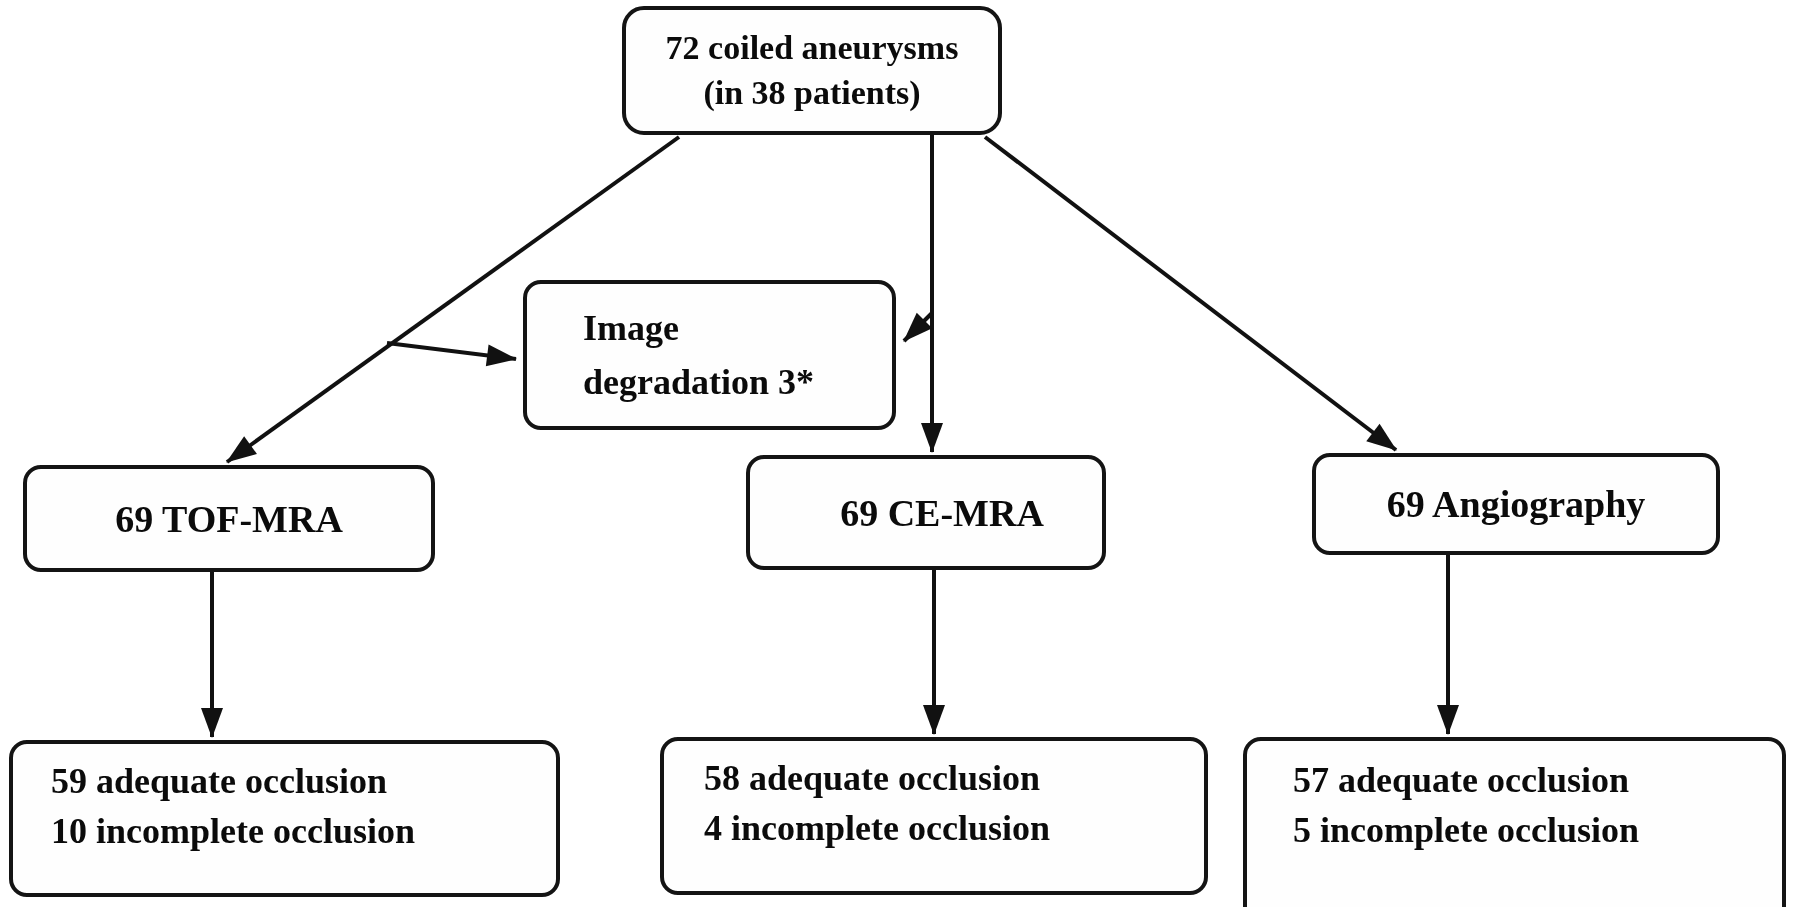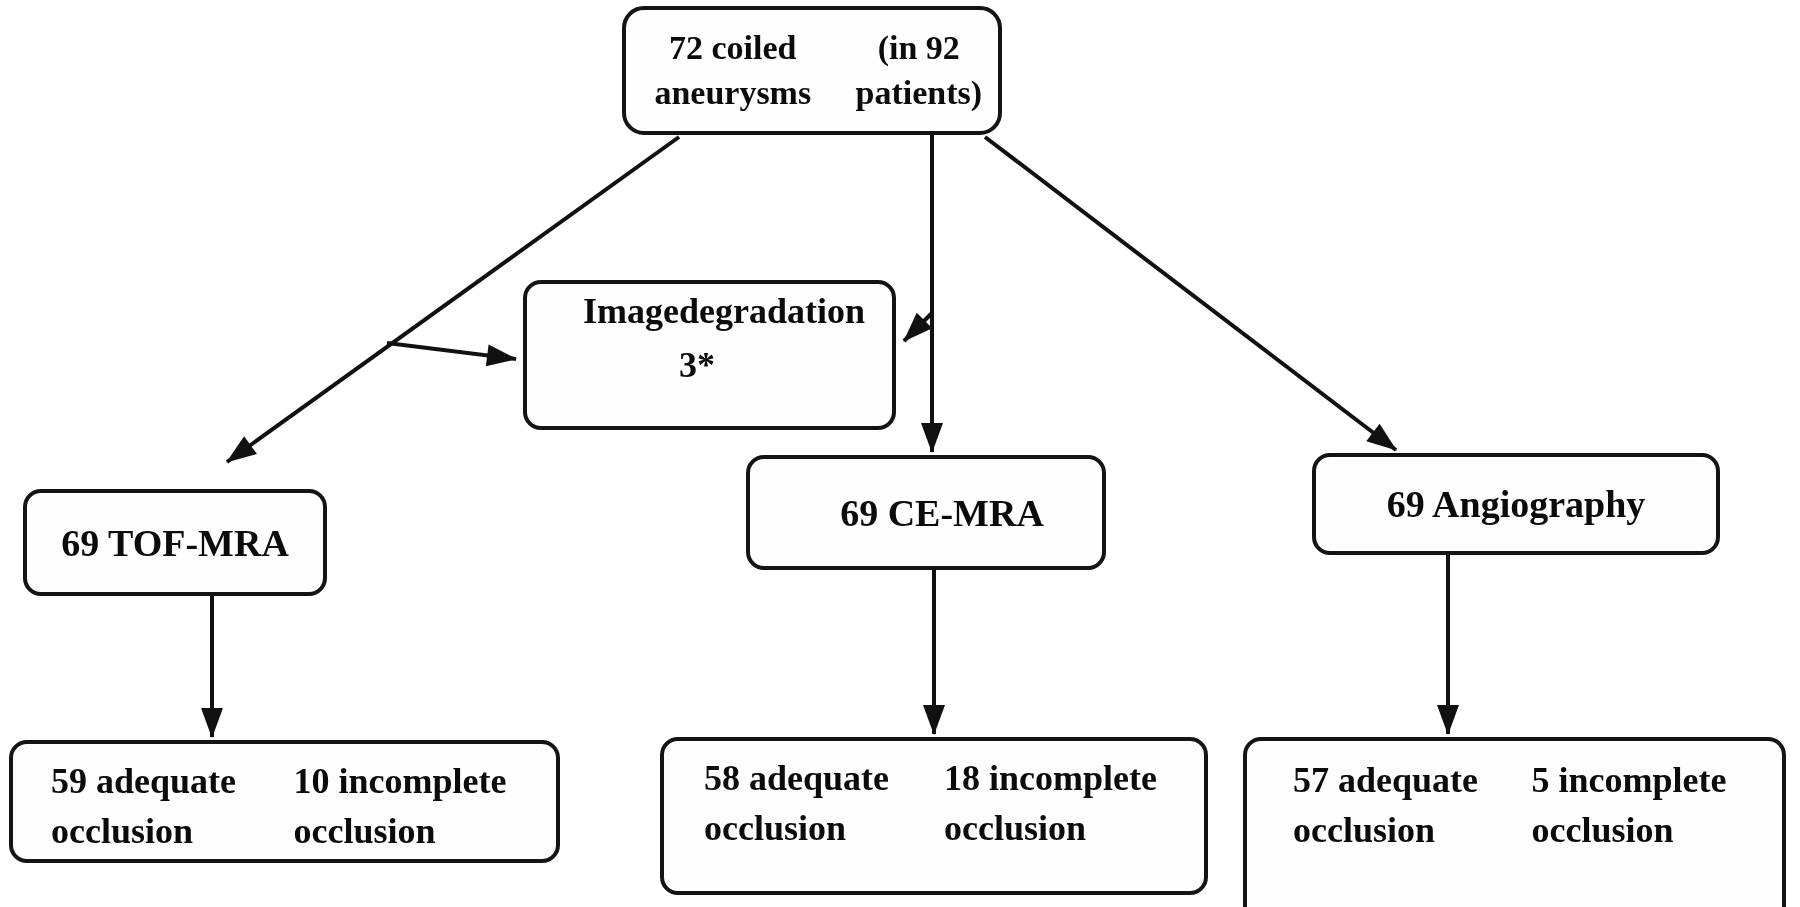--- a/index.html
+++ b/index.html
@@ -19,34 +19,34 @@
     left: 0; top: 0;
     width: 1800px; height: 907px;
   }
   #edges line { stroke: #111111; stroke-width: 4; }
   .node {
     position: absolute;
     background: #fefefe;
     border: 4px solid #141414;
     border-radius: 18px;
     display: flex;
-    flex-direction: row;
+    flex-direction: column;
     justify-content: center;
   }
   .node span { display: block; }
   .node.center { align-items: center; text-align: center; }
   .node.leftalign { align-items: flex-start; text-align: left; }
   .node.topalign { justify-content: flex-start; }
 
   #node-root        { left: 622px; top: 6px;   width: 380px; height: 129px; font-size: 34px; line-height: 1.3; border-radius: 22px; }
   #node-degradation { left: 523px; top: 280px; width: 373px; height: 150px; font-size: 36px; line-height: 1.5; padding-left: 56px; }
-  #node-tof         { left: 23px;  top: 489px; width: 304px; height: 107px; font-size: 38px; }
+  #node-tof         { left: 23px;  top: 465px; width: 412px; height: 107px; font-size: 38px; }
   #node-ce          { left: 746px; top: 455px; width: 360px; height: 115px; font-size: 38px; padding-left: 32px; }
   #node-angio       { left: 1312px; top: 453px; width: 408px; height: 102px; font-size: 38px; }
-  #node-tof-result  { left: 9px;    top: 740px; width: 551px; height: 123px; font-size: 36px; line-height: 1.4; padding: 12px 0 0 38px; }
+  #node-tof-result  { left: 9px;    top: 740px; width: 551px; height: 157px; font-size: 36px; line-height: 1.4; padding: 12px 0 0 38px; }
   #node-ce-result   { left: 660px;  top: 737px; width: 548px; height: 158px; font-size: 36px; line-height: 1.4; padding: 12px 0 16px 40px; }
   #node-angio-result{ left: 1243px; top: 737px; width: 543px; height: 194px; font-size: 36px; line-height: 1.4; padding: 14px 5px 0 46px; }
 </style>
 </head>
 <body>
 
 <div id="canvas">
 
   <svg id="edges" viewBox="0 0 1800 907" xmlns="http://www.w3.org/2000/svg">
     <defs>
@@ -59,21 +59,21 @@
       <line x1="985" y1="137" x2="1396" y2="450" marker-end="url(#arrowhead)"></line>
       <line x1="387" y1="343" x2="516" y2="359" marker-end="url(#arrowhead)"></line>
       <line x1="932" y1="313" x2="904" y2="341" marker-end="url(#arrowhead)"></line>
       <line x1="212" y1="572" x2="212" y2="737" marker-end="url(#arrowhead)"></line>
       <line x1="934" y1="570" x2="934" y2="734" marker-end="url(#arrowhead)"></line>
       <line x1="1448" y1="555" x2="1448" y2="734" marker-end="url(#arrowhead)"></line>
     </svg>
 
   <div class="node center" id="node-root">
     <span>72 coiled aneurysms</span>
-    <span>(in 92 patients)</span>
+    <span>(in 38 patients)</span>
   </div>
 
   <div class="node leftalign" id="node-degradation">
     <span>Image</span>
     <span>degradation 3*</span>
   </div>
 
   <div class="node center" id="node-tof">
     <span>69 TOF-MRA</span>
   </div>
@@ -86,21 +86,21 @@
     <span>69 Angiography</span>
   </div>
 
   <div class="node leftalign topalign" id="node-tof-result">
     <span>59 adequate occlusion</span>
     <span>10 incomplete occlusion</span>
   </div>
 
   <div class="node leftalign topalign" id="node-ce-result">
     <span>58 adequate occlusion</span>
-    <span>18 incomplete occlusion</span>
+    <span>4 incomplete occlusion</span>
   </div>
 
   <div class="node leftalign topalign" id="node-angio-result">
     <span>57 adequate occlusion</span>
     <span>5 incomplete occlusion</span>
   </div>
 
 </div>
 
 </body></html>

